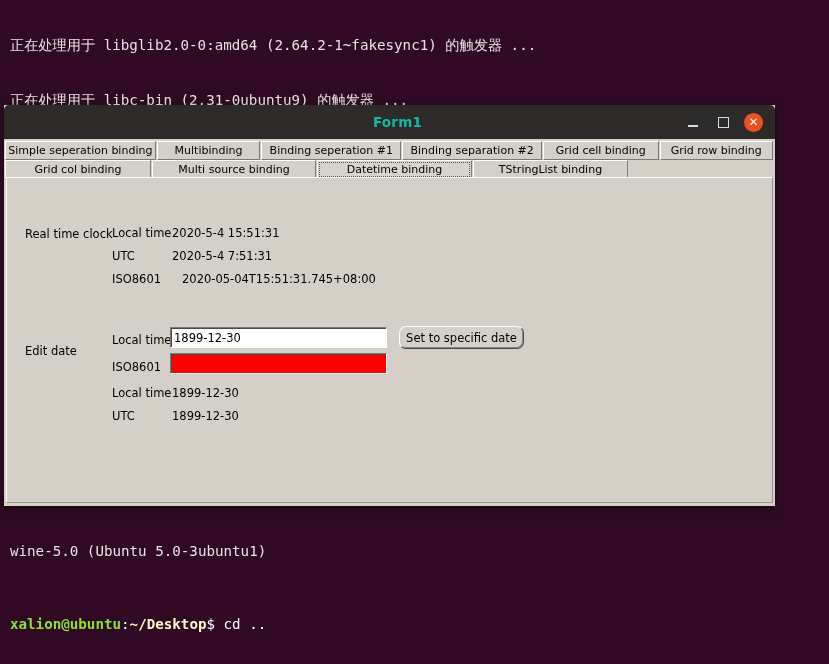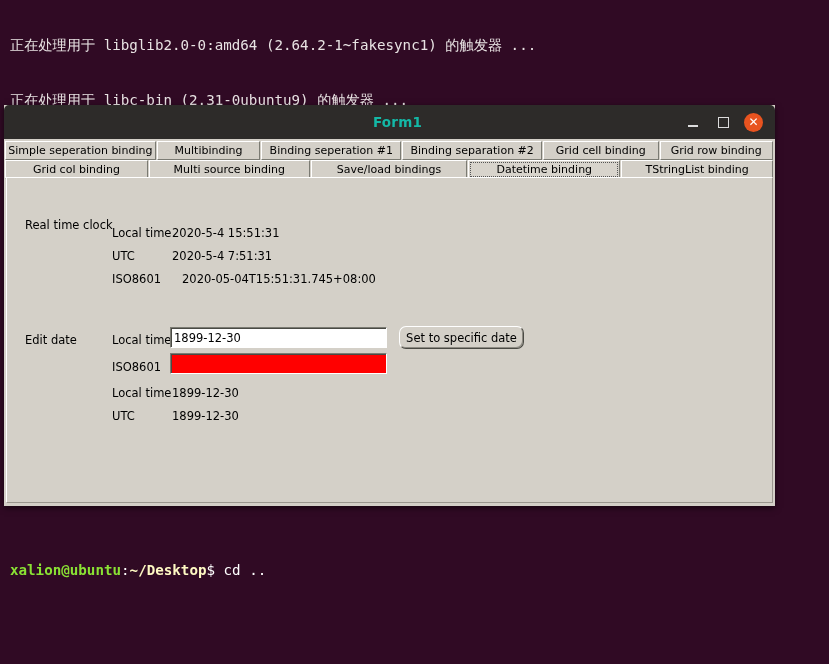--- a/index.html
+++ b/index.html
@@ -183,20 +183,21 @@
   <div id="term-top" class="term">
     <div class="tline">正在处理用于 libglib2.0-0:amd64 (2.64.2-1~fakesync1) 的触发器 ...</div>
     <div class="tline">正在处理用于 libc-bin (2.31-0ubuntu9) 的触发器 ...</div>
     <div class="tline">正在设置 libgdk-pixbuf2.0-0:i386 (2.40.0+dfsg-3) ...</div>
     <div class="tline">正在设置 libharfbuzz0b:i386 (2.6.4-1ubuntu4) ...</div>
     <div class="tline">正在设置 libcairo-gobject2:i386 (1.16.0-4ubuntu1) ...</div>
     <div class="tline">正在设置 glib-networking:i386 (2.64.1-1)</div>
   </div>
 
   <div id="term-bottom" class="term">
+    <div class="tline">wine-5.0 (Ubuntu 5.0-3ubuntu1)</div>
 
     <div class="tline"><span class="c-bold-green">xalion@ubuntu</span><span class="c-white">:</span><span class="c-bold-blue">~/Desktop</span><span class="c-white">$</span><span class="c-white"> cd ..</span></div>
 
     
 
     
 
     
 
     
@@ -224,40 +225,39 @@
         <div class="tab" style="width:154px">Simple seperation binding</div>
         <div class="tab" style="width:106px">Multibinding</div>
         <div class="tab" style="width:143px">Binding seperation #1</div>
         <div class="tab" style="width:143px">Binding separation #2</div>
         <div class="tab" style="width:118px">Grid cell binding</div>
         <div class="tab" style="width:116px">Grid row binding</div>
       </div>
       <div class="tabrow">
         <div class="tab" style="width:146px">Grid col binding</div>
         <div class="tab" style="width:164px">Multi source binding</div>
-        <div class="tab" style="width:160px">Save/load bindings</div>
         <div class="tab selected" style="width:155px">Datetime binding</div>
         <div class="tab" style="width:155px">TStringList binding</div>
       </div>
     </div>
 
     <div id="client">
 
-      <div class="lbl" style="left:18px; top:40px;">Real time clock</div>
+      <div class="lbl" style="left:18px; top:49px;">Real time clock</div>
 
       <div class="lbl" style="left:105px; top:48px;">Local time</div>
       <div class="val" style="left:165px; top:48px;">2020-5-4 15:51:31</div>
 
       <div class="lbl" style="left:105px; top:71px;">UTC</div>
       <div class="val" style="left:165px; top:71px;">2020-5-4 7:51:31</div>
 
       <div class="lbl" style="left:105px; top:94px;">ISO8601</div>
       <div class="val" style="left:175px; top:94px;">2020-05-04T15:51:31.745+08:00</div>
 
-      <div class="lbl" style="left:18px; top:155px;">Edit date</div>
+      <div class="lbl" style="left:18px; top:166px;">Edit date</div>
 
       <div class="lbl" style="left:105px; top:155px;">Local time</div>
       <div class="edit" style="left:163px; top:149px; width:217px; height:21px;">1899-12-30</div>
 
       <div class="btn" style="left:392px; top:148px; width:125px; height:23px;border-radius:7px;">Set to specific date</div>
 
       <div class="lbl" style="left:105px; top:182px;">ISO8601</div>
       <div class="edit invalid" style="left:163px; top:175px; width:217px; height:21px;"></div>
 
       <div class="lbl" style="left:105px; top:208px;">Local time</div>

